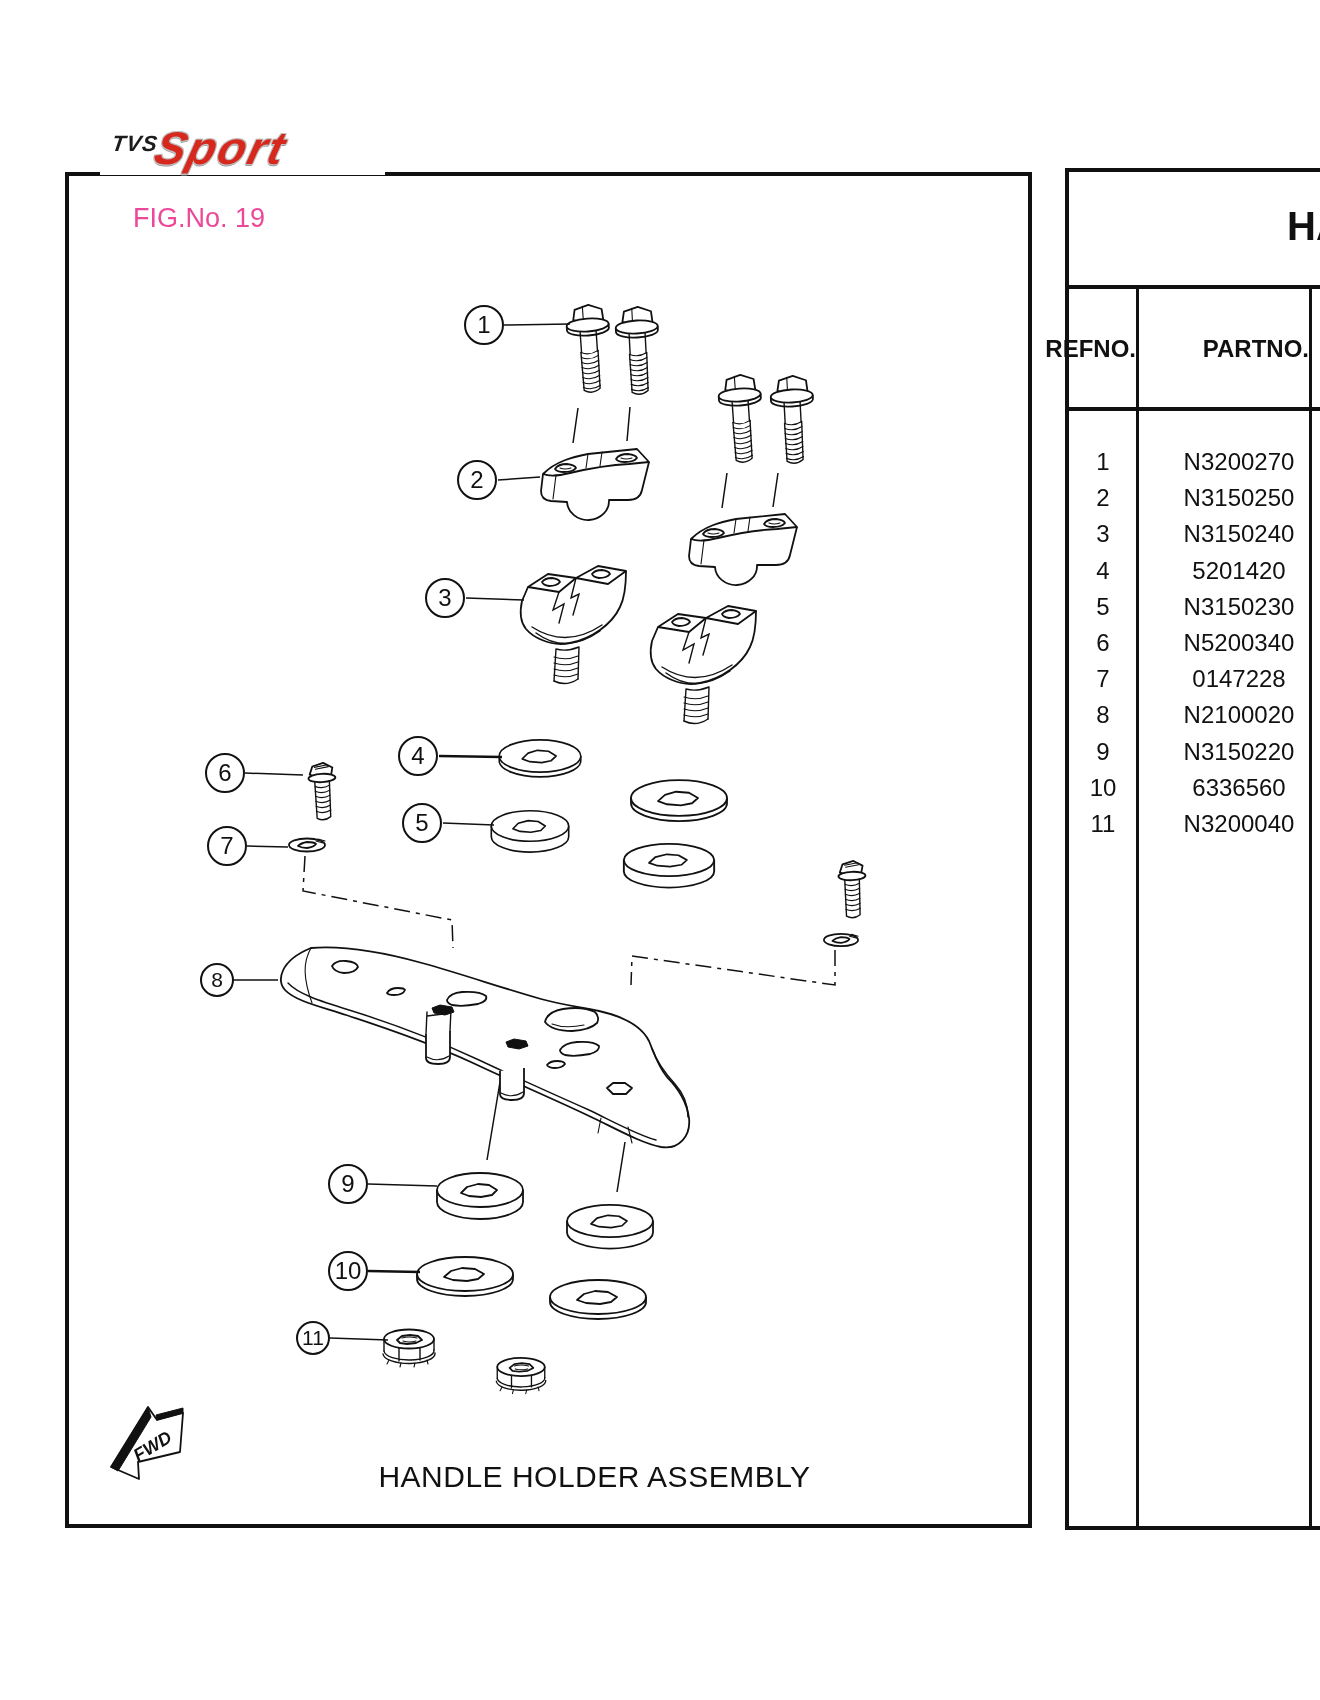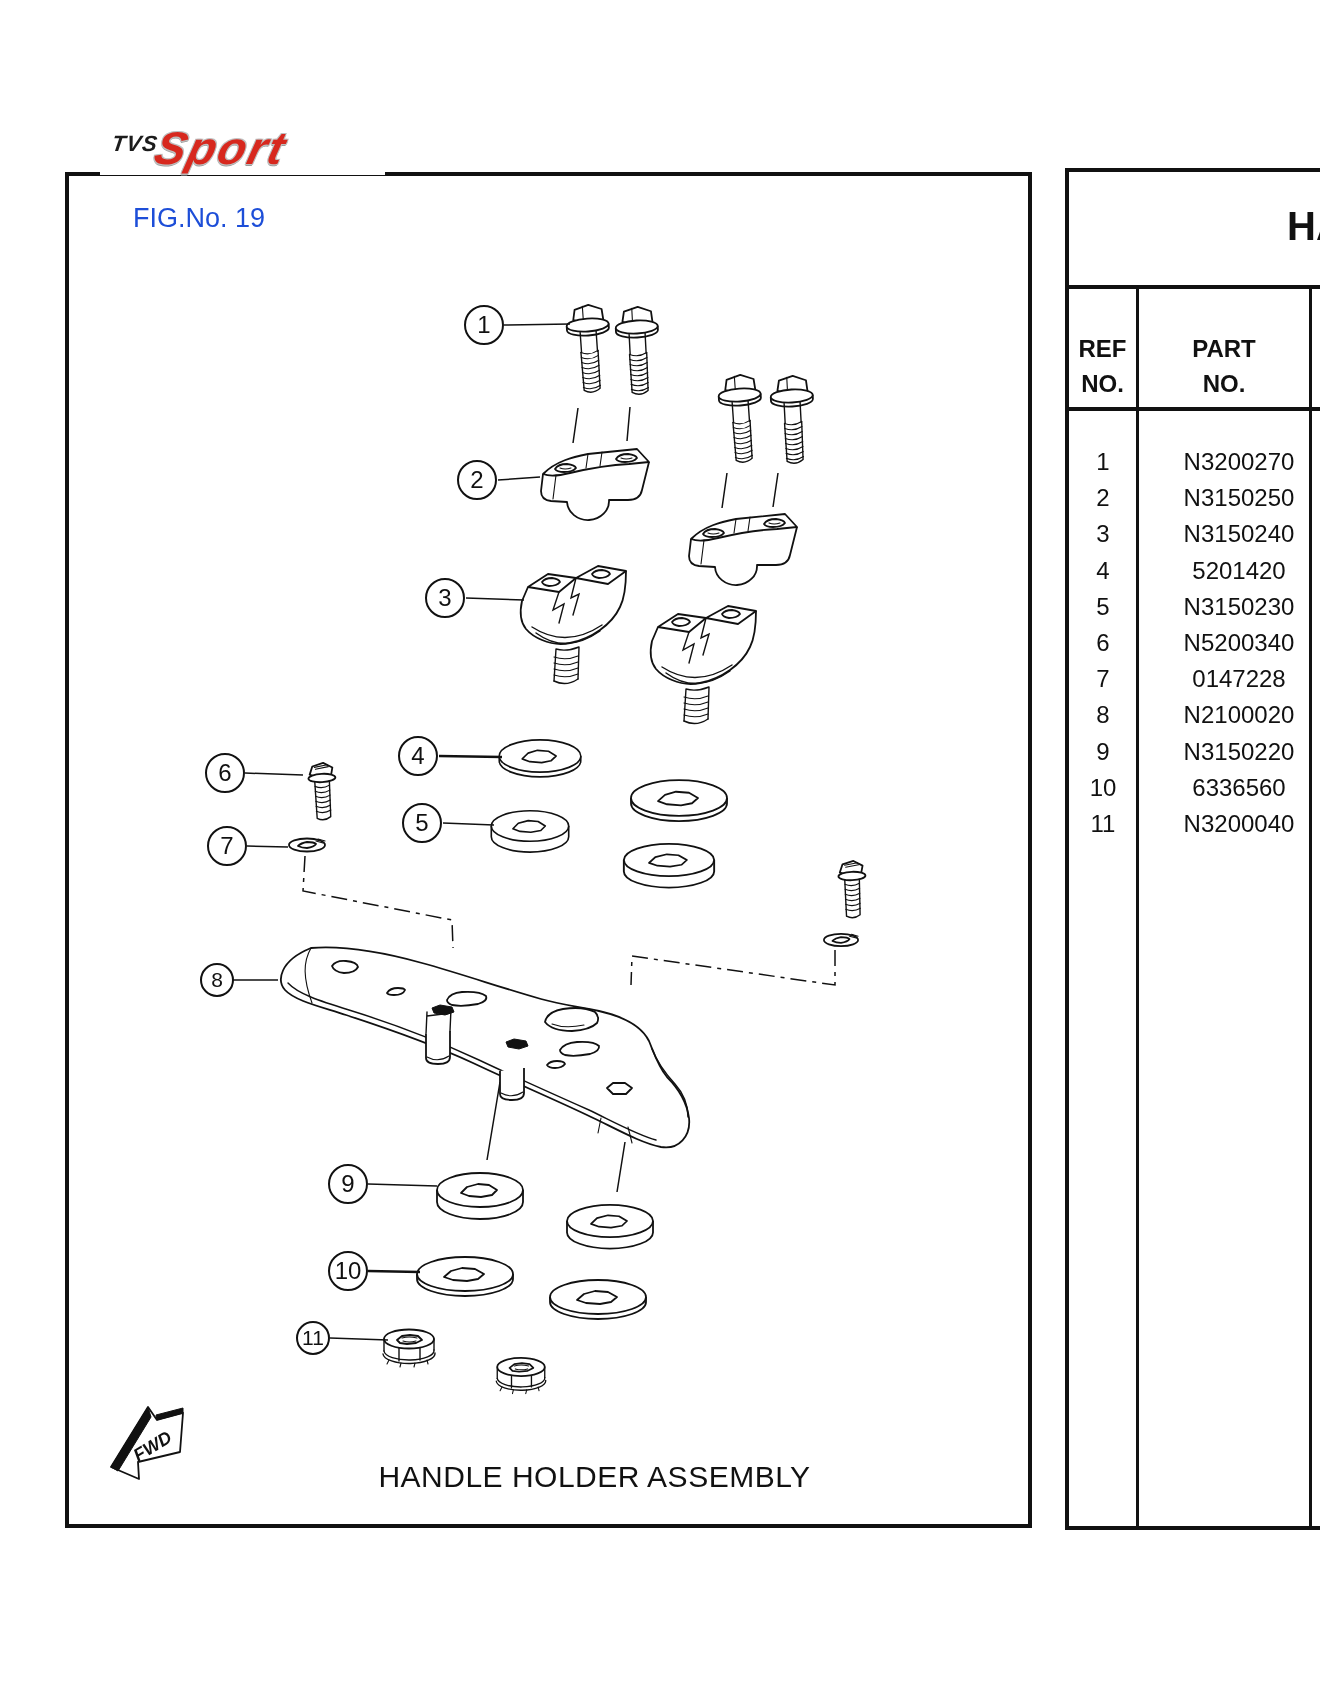--- a/index.html
+++ b/index.html
@@ -15,33 +15,33 @@
     color:#1c1c1c;letter-spacing:1px;transform:skewX(-8deg);
   }
   .logo .sport{
     position:absolute;left:56px;top:16px;font-size:46px;font-weight:800;font-style:italic;
     color:#d7281e;transform:skewX(-14deg);letter-spacing:2px;
     text-shadow:-1px -1px 0 #bfbfbf,1px -1px 0 #bfbfbf,-1px 1px 0 #bfbfbf,1px 1px 0 #bfbfbf,0 2px 0 #9a9a9a;
   }
   
   .main-box{position:absolute;left:65px;top:172px;width:967px;height:1356px;
     border:4px solid #111;box-sizing:border-box;background:#fff;z-index:1;}
-  .fig-label{position:absolute;left:133px;top:203px;font-size:27px;color:#1d4ed8;z-index:5;}
+  .fig-label{position:absolute;left:133px;top:203px;font-size:27px;color:#ec4899;z-index:5;}
   .diagram-caption{position:absolute;left:65px;top:1460px;width:967px;text-align:center;
     padding-left:92px;box-sizing:border-box;font-size:30px;color:#111;z-index:5;letter-spacing:.5px;}
   
   .parts-table{position:absolute;left:1065px;top:168px;width:400px;height:1362px;
     border:4px solid #111;box-sizing:border-box;background:#fff;z-index:2;}
   .tbl-title{position:absolute;left:218px;top:32px;font-size:40px;font-weight:bold;white-space:nowrap;}
   .title-sep{position:absolute;left:0;right:0;top:113px;height:4px;background:#111;}
   .hdr-sep{position:absolute;left:0;right:0;top:235px;height:4px;background:#111;}
   .vline{position:absolute;top:117px;bottom:0;width:3px;background:#111;}
   .vline.v1{left:67px;} .vline.v2{left:240px;}
-  .hdr-cell{position:absolute;top:117px;height:118px;display:flex;flex-direction:column;
-    align-items:center;justify-content:flex-end;padding-bottom:6px;box-sizing:border-box;
+  .hdr-cell{position:absolute;top:117px;height:118px;display:flex;flex-direction:row;
+    align-items:center;justify-content:flex-end;padding-bottom:0;box-sizing:border-box;
     font-weight:bold;font-size:24px;line-height:35px;}
   .hdr-ref{left:0;width:67px;} .hdr-part{left:70px;width:170px;}
   .rows{position:absolute;left:0;right:0;top:239px;bottom:0;padding-top:33px;}
   .t-row{display:flex;height:36.2px;align-items:center;font-size:24px;}
   .t-row .c-ref{width:68px;text-align:center;}
   .t-row .c-part{width:204px;text-align:center;}
   
   .callout{position:absolute;width:40px;height:40px;border:2.2px solid #111;border-radius:50%;
     background:#fff;display:flex;align-items:center;justify-content:center;
     font-size:24px;color:#111;z-index:6;box-sizing:border-box;}

